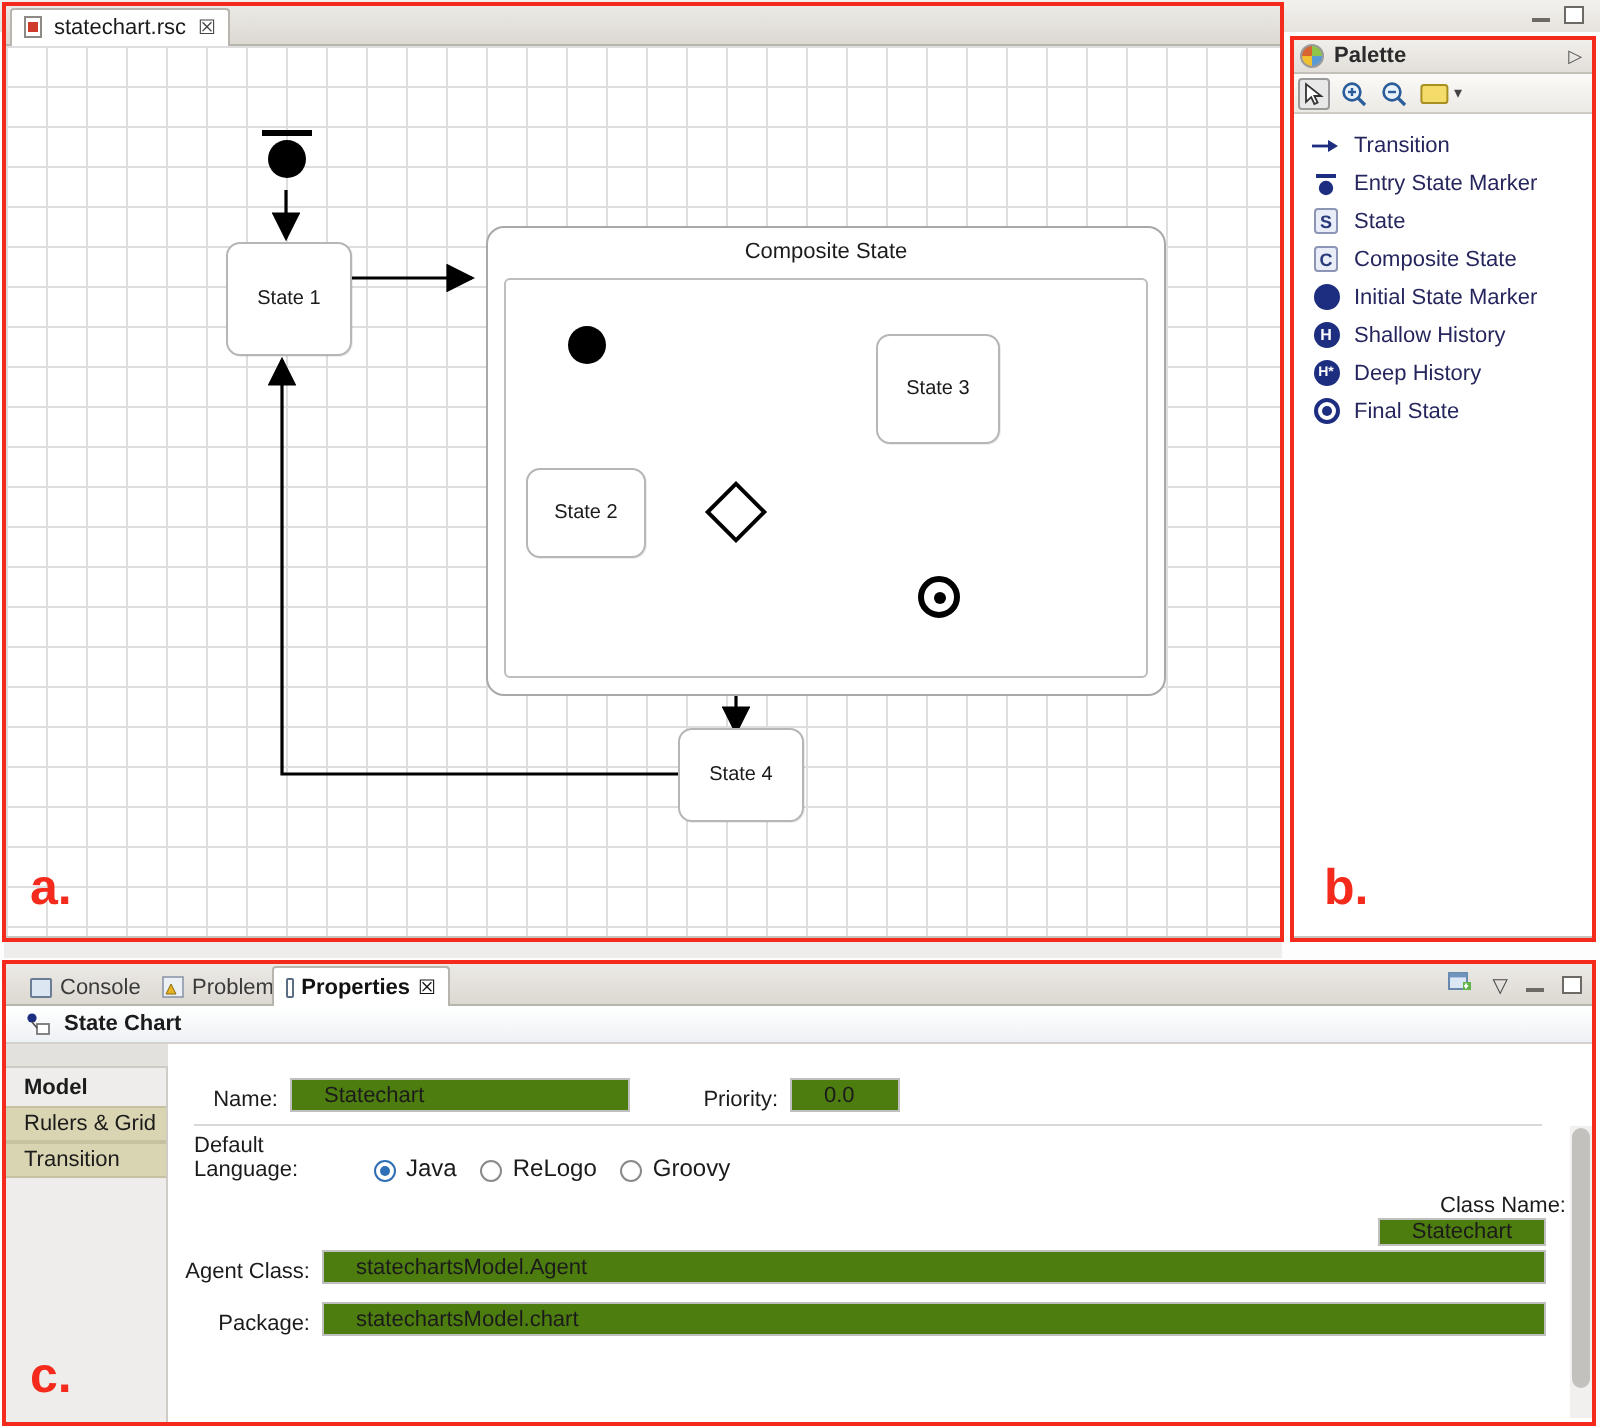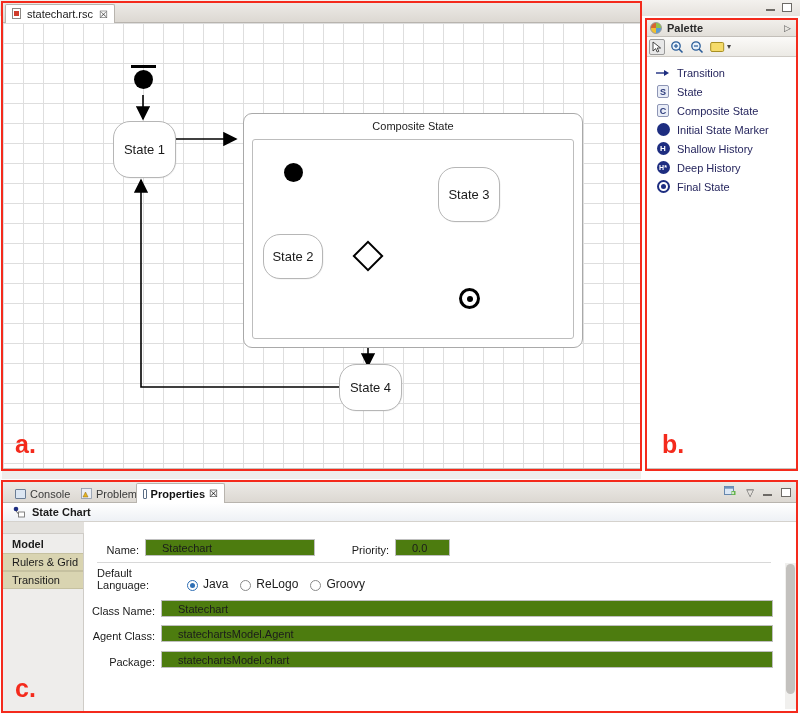--- a/index.html
+++ b/index.html
@@ -45,24 +45,24 @@
 
   .canvas { position:absolute; left:0; top:20px; right:0; bottom:0; background:#ffffff;
             background-image:
               linear-gradient(to right, #dedede 1px, transparent 1px),
               linear-gradient(to bottom, #dedede 1px, transparent 1px);
             background-size: 20px 20px;
             background-position: 0px 0px;
             overflow:hidden; }
 
   
-  .node { position:absolute; background:#fff; border:1px solid #b6b6b6; border-radius:17px;
+  .node { position:absolute; background:#fff; border:1px solid #b6b6b6; border-radius:7px;
           box-shadow: 0.5px 0.5px 0 rgba(0,0,0,0.07);
           display:flex; align-items:center; justify-content:center;
-          font-size:13px; color:#1b1b1b; }
+          font-size:10px; color:#1b1b1b; }
   .composite { position:absolute; background:#fff; border:1px solid #a9a9a9; border-radius:9px; }
   .composite-title { position:absolute; left:0; top:6px; width:100%; text-align:center;
                      font-size:11px; color:#1b1b1b; }
   .composite-inner { position:absolute; left:8px; top:25px; right:8px; bottom:8px;
                      border:1px solid #bdbdbd; border-radius:3px; background:#fff; }
   .init-dot { position:absolute; width:19px; height:19px; border-radius:50%; background:#000; }
   .entry-bar { position:absolute; height:3px; background:#000; }
   .final-outer { position:absolute; width:21px; height:21px; border-radius:50%;
                  border:3px solid #000; background:#fff; }
   .final-inner { position:absolute; width:6px; height:6px; border-radius:50%; background:#000; }
@@ -276,20 +276,29 @@
       <div class="pitem">
         <span class="pi-ico">
           <svg width="14" height="10" viewBox="0 0 14 10">
               <line x1="0" y1="5" x2="9" y2="5" stroke="#1d2d80" stroke-width="1.4"></line>
               <path d="M8,2 L13,5 L8,8 Z" fill="#1d2d80"></path>
             </svg>
         </span>
         <span class="lbl">Transition</span>
       </div>
 
+      <div class="pitem">
+        <span class="pi-ico">
+          <svg width="14" height="14" viewBox="0 0 14 14">
+              <rect x="2" y="2" width="10" height="2" fill="#1d2d80"></rect>
+              <circle cx="7" cy="9" r="3.6" fill="#1d2d80"></circle>
+            </svg>
+        </span>
+        <span class="lbl">Entry State Marker</span>
+      </div>
 
       <div class="pitem">
         <span class="pi-ico">
           <span class="sq-badge">S</span>
         </span>
         <span class="lbl">State</span>
       </div>
 
       <div class="pitem">
         <span class="pi-ico">
@@ -411,21 +420,21 @@
           <span class="radio on" style="margin-left:6px;">
               <i></i>
             </span>
           <span class="radio-lbl">Java</span>
           <span class="radio"></span>
           <span class="radio-lbl">ReLogo</span>
           <span class="radio"></span>
           <span class="radio-lbl">Groovy</span>
         </div>
 
-        <div class="frow" style="margin-bottom:5px;">
+        <div class="frow" style="margin-bottom:5px;flex-direction:column;">
           <span class="flabel" style="width:70px;">Class Name:</span>
           <span class="finput" style="flex:1; margin-left:6px; margin-right:10px;">Statechart</span>
         </div>
 
         <div class="frow">
           <span class="flabel" style="width:70px;">Agent Class:</span>
           <span class="finput" style="flex:1; margin-left:6px; margin-right:10px;">statechartsModel.Agent</span>
         </div>
 
         <div class="frow" style="margin-bottom:5px;">

